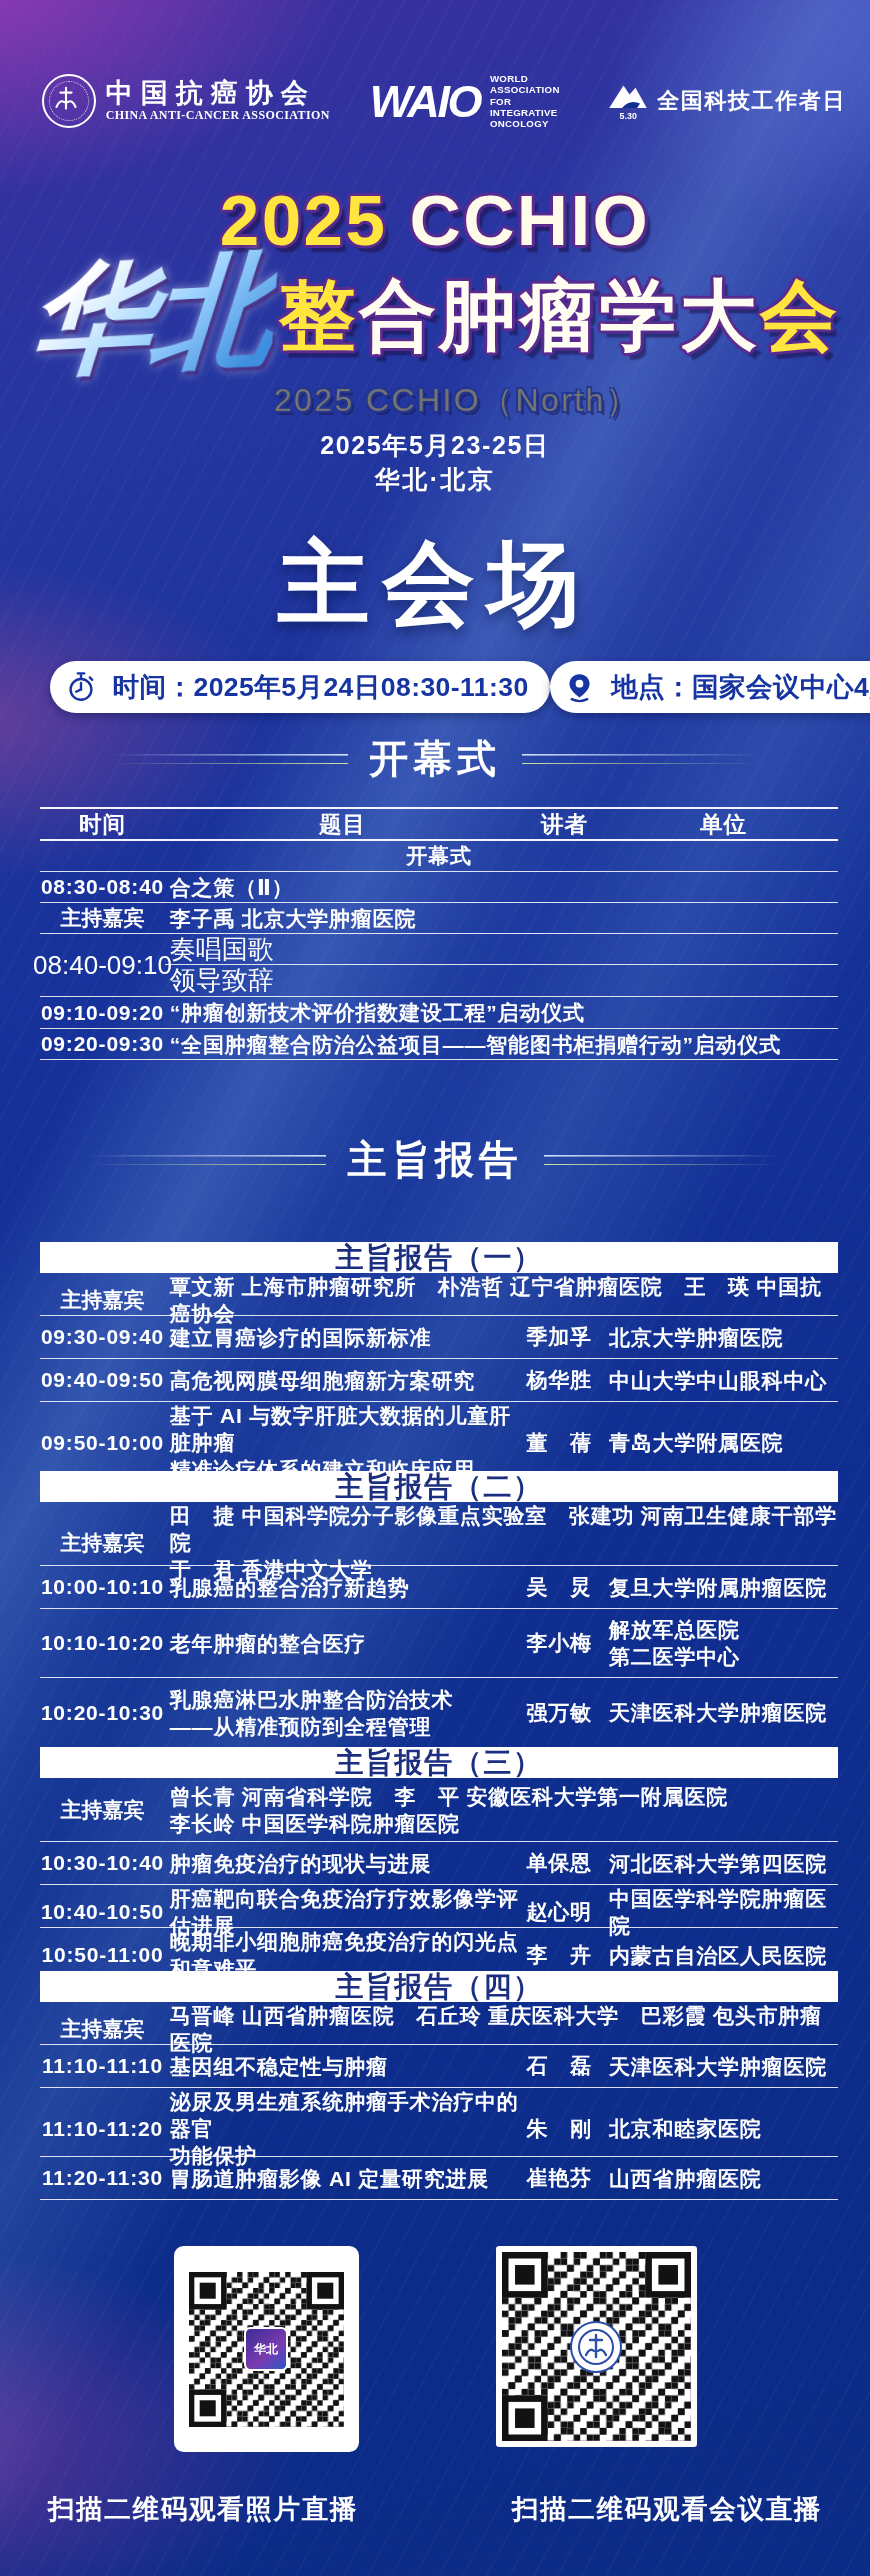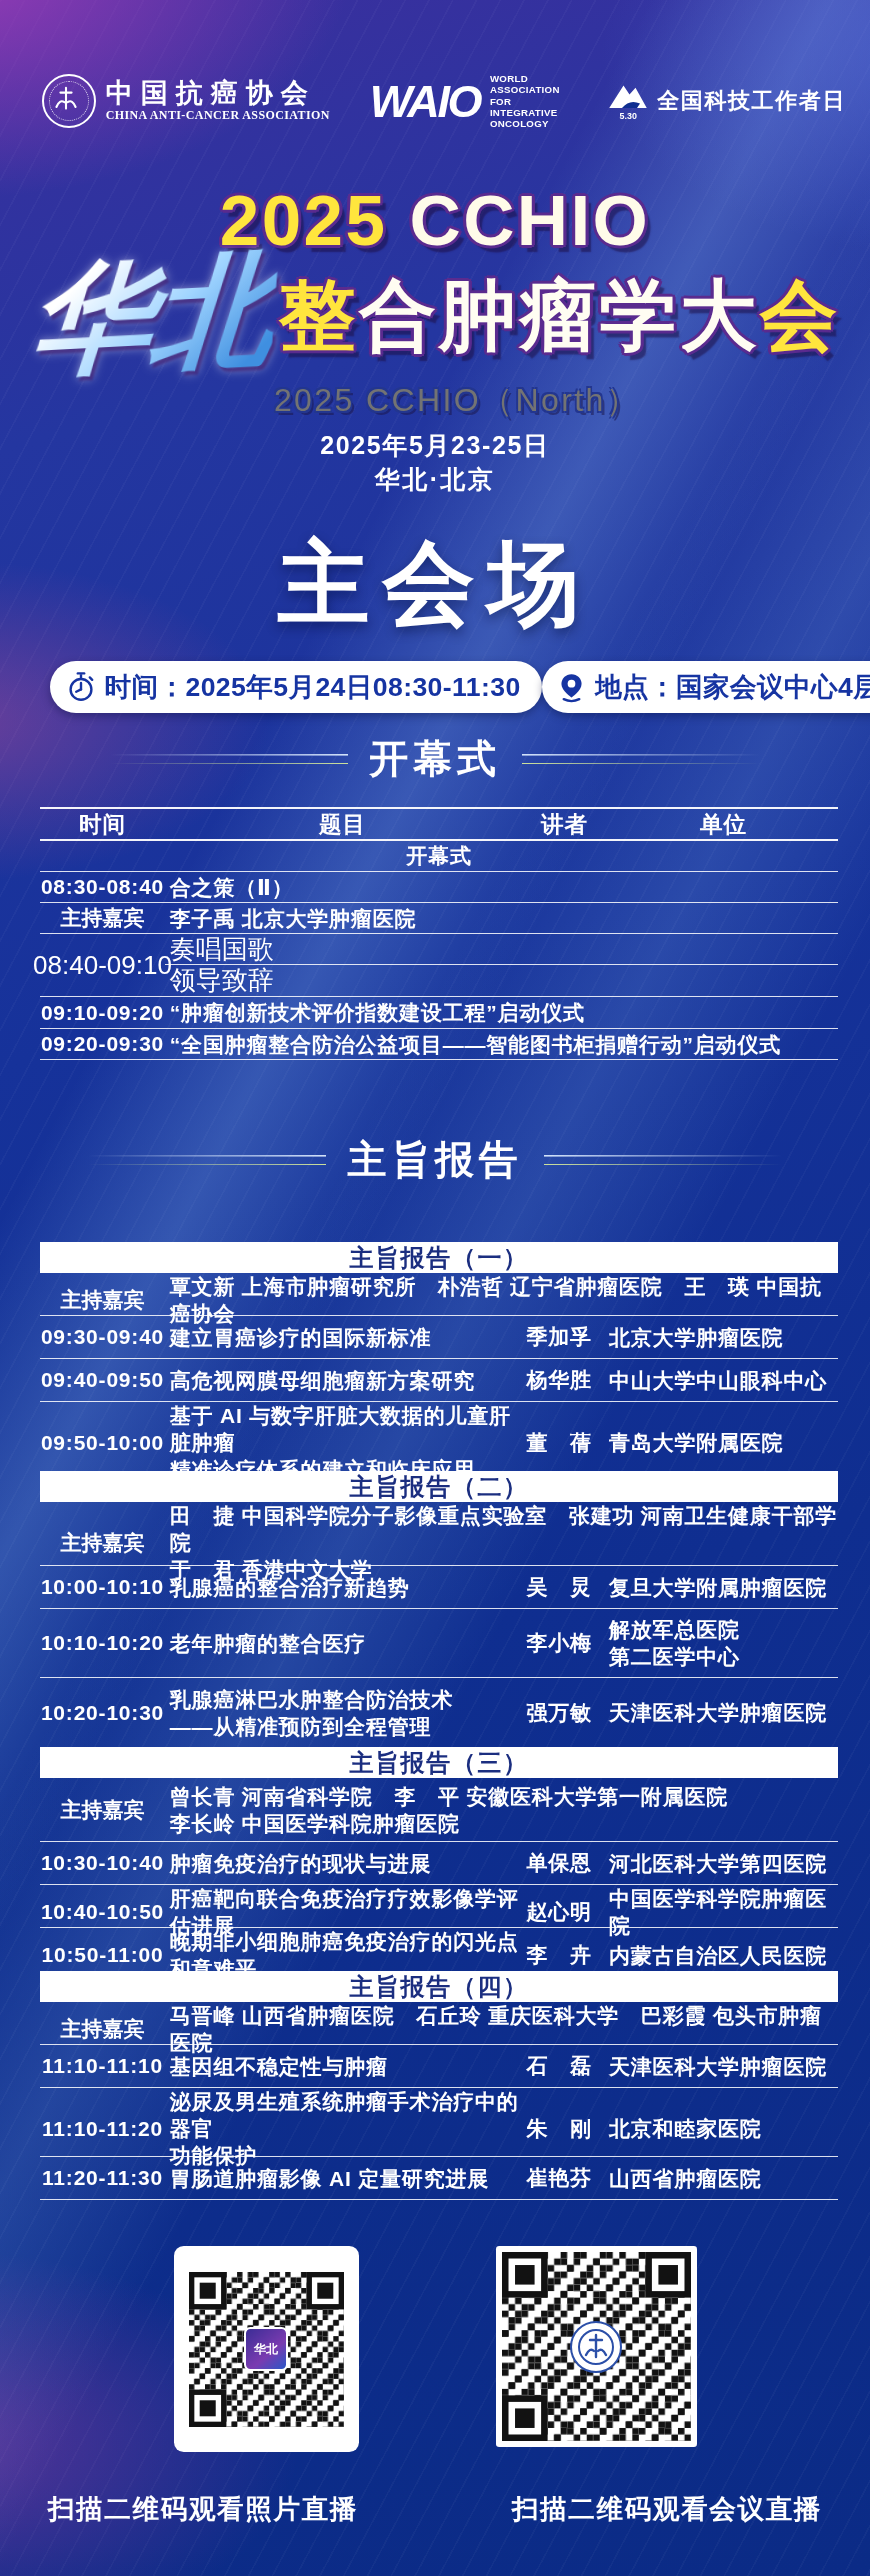--- a/index.html
+++ b/index.html
@@ -48,21 +48,21 @@
   .t2rest{font-size:77px;font-weight:900;letter-spacing:3.2px;}
   .t2rest .y{color:#ffe53d;}
   .t2rest .w{color:#fffdf2;}
   .subtitle{top:379px;font-size:32px;font-weight:400;letter-spacing:2.4px;color:#737373;
     text-shadow:1.6px 1.6px 0 #23368f,-1.6px 1.6px 0 #23368f,1.6px -1.6px 0 #23368f,-1.6px -1.6px 0 #23368f,3.2px 4px 0 rgba(25,20,70,.5);padding-left:44px;}
   .dateline{top:429px;font-size:25px;font-weight:bold;letter-spacing:1.6px;}
   .placeline{top:463px;font-size:25px;font-weight:bold;letter-spacing:2.4px;}
   .venue{top:522px;font-size:92px;font-weight:900;letter-spacing:13px;text-shadow:0 4.8px 11.3px rgba(0,10,50,.45);}
 
   .pills{position:absolute;top:661px;left:50px;right:39px;display:flex;justify-content:space-between;}
-  .pill{background:#fff;border-radius:26.6px;height:52px;display:flex;align-items:center;gap:8px;
+  .pill{background:#fff;border-radius:26.6px;height:52px;display:flex;align-items:center;gap:16px;
     padding:0 21px 0 14.5px;box-shadow:0 3.2px 8px rgba(0,10,50,.35);}
   .pill-text{color:#1634a2;font-weight:900;font-size:26.6px;white-space:nowrap;letter-spacing:0.4px;}
 
   .sec-head{position:absolute;left:0;right:0;display:flex;justify-content:center;align-items:center;gap:21px;}
   .sec-title{font-size:39px;font-weight:900;letter-spacing:4.8px;white-space:nowrap;}
   .dline{width:238px;height:10.5px;}
   .dline.l{background:
     linear-gradient(to right,rgba(190,215,255,0),rgba(220,235,255,.95)) top/100% 1.6px no-repeat,
     linear-gradient(to right,rgba(223,242,154,0),rgba(223,242,154,.9)) bottom/100% 1.6px no-repeat;}
   .dline.r{background:
@@ -87,21 +87,21 @@
     border-bottom:1.6px solid rgba(255,255,255,.85);font-weight:bold;font-size:21px;}
   .hostrow .hl{text-align:center;}
   .host-text{padding-left:4.8px;white-space:pre-line;line-height:27px;letter-spacing:0.8px;}
   .h80{height:64px;}
   .dblrow{display:grid;grid-template-columns:125px 1fr;box-sizing:border-box;
     border-bottom:1.6px solid rgba(255,255,255,.85);font-size:26px;font-weight:normal;}
   .dblrow .c-time{display:flex;align-items:center;justify-content:center;}
   .halves .half{height:31px;display:flex;align-items:center;padding-left:4.8px;box-sizing:border-box;}
   .halves .half.top{border-bottom:1.6px solid rgba(255,255,255,.85);}
   .banner{height:31px;background:#fff;color:#1b2e80;display:flex;align-items:center;justify-content:center;
-    font-size:24px;font-weight:900;letter-spacing:1.6px;box-sizing:border-box;}
+    font-size:28px;font-weight:900;letter-spacing:1.6px;box-sizing:border-box;}
   .noline{border-bottom:none;}
   .tbl1{top:807px;}
   .parts{top:1242px;}
 
   .qrrow{position:absolute;top:2246px;left:0;right:0;display:flex;justify-content:center;gap:137px;}
   .qr-card{background:#fff;position:relative;display:flex;align-items:center;justify-content:center;}
   .qr-left{width:185px;height:206px;border-radius:9.7px;}
   .qr-right{width:201px;height:201px;border-radius:3.2px;}
   .qr-center{position:absolute;display:flex;align-items:center;justify-content:center;}
   .qc-left{width:40px;height:40px;border-radius:6.4px;border:2.4px solid #fff;

